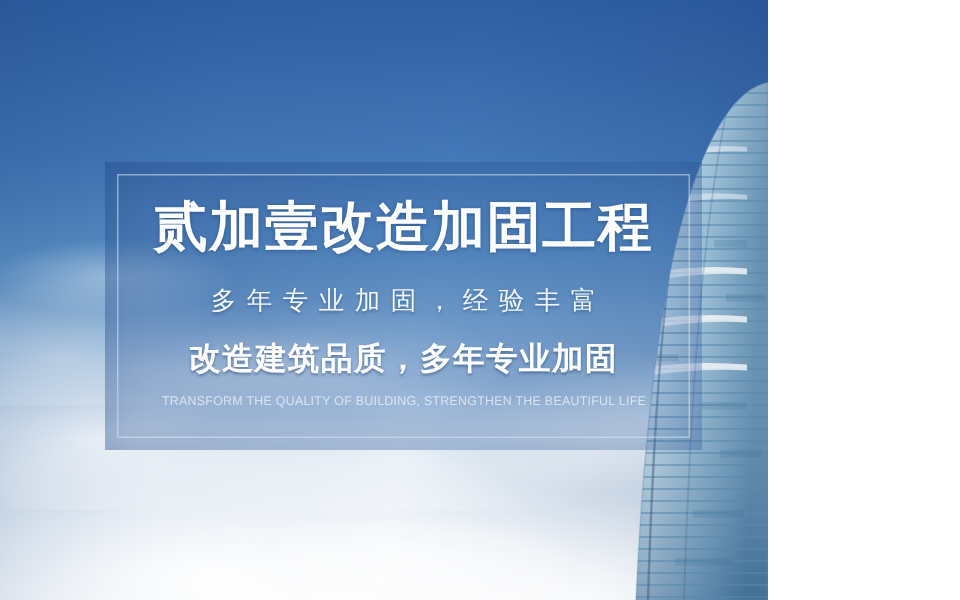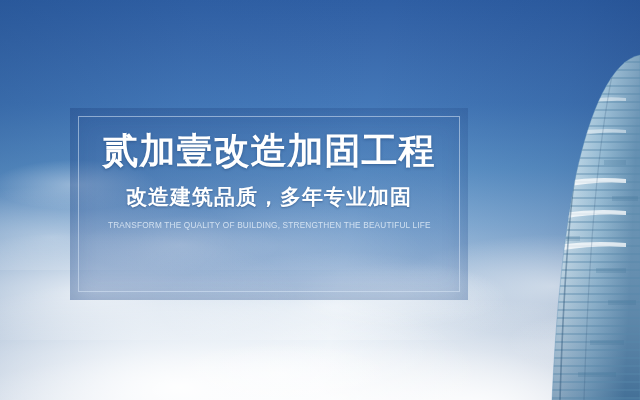--- a/index.html
+++ b/index.html
@@ -2,21 +2,21 @@
 <html><head>
 <meta charset="utf-8">
 <style>
   html, body {
     margin: 0;
     padding: 0;
     background: #ffffff;
   }
   #banner {
     position: relative;
-    width: 640px;
+    width: 512px;
     height: 400px;
     overflow: hidden;
     font-family: "Liberation Sans", "DejaVu Sans", sans-serif;
   }
 
   
   .sky {
     position: absolute;
     inset: 0;
     background:
@@ -269,18 +269,19 @@
       </g>
 
       <path d="M120,400 L120,55 C92,60 70,110 56,175 C44,235 36,310 32,400 Z" fill="none" stroke="#5f90b4" stroke-opacity="0.35" stroke-width="1"></path>
     </svg>
   </div>
 
   <div class="panel">
     <div class="panel-inner-border"></div>
     <div class="panel-content">
       <div class="headline">贰加壹改造加固工程</div>
+      <div class="subline-1">多年专业加固，经验丰富</div>
       <div class="subline-2">改造建筑品质，多年专业加固</div>
       <div class="subline-en">TRANSFORM THE QUALITY OF BUILDING, STRENGTHEN THE BEAUTIFUL LIFE</div>
     </div>
   </div>
 
 </div>
 
 </body></html>

